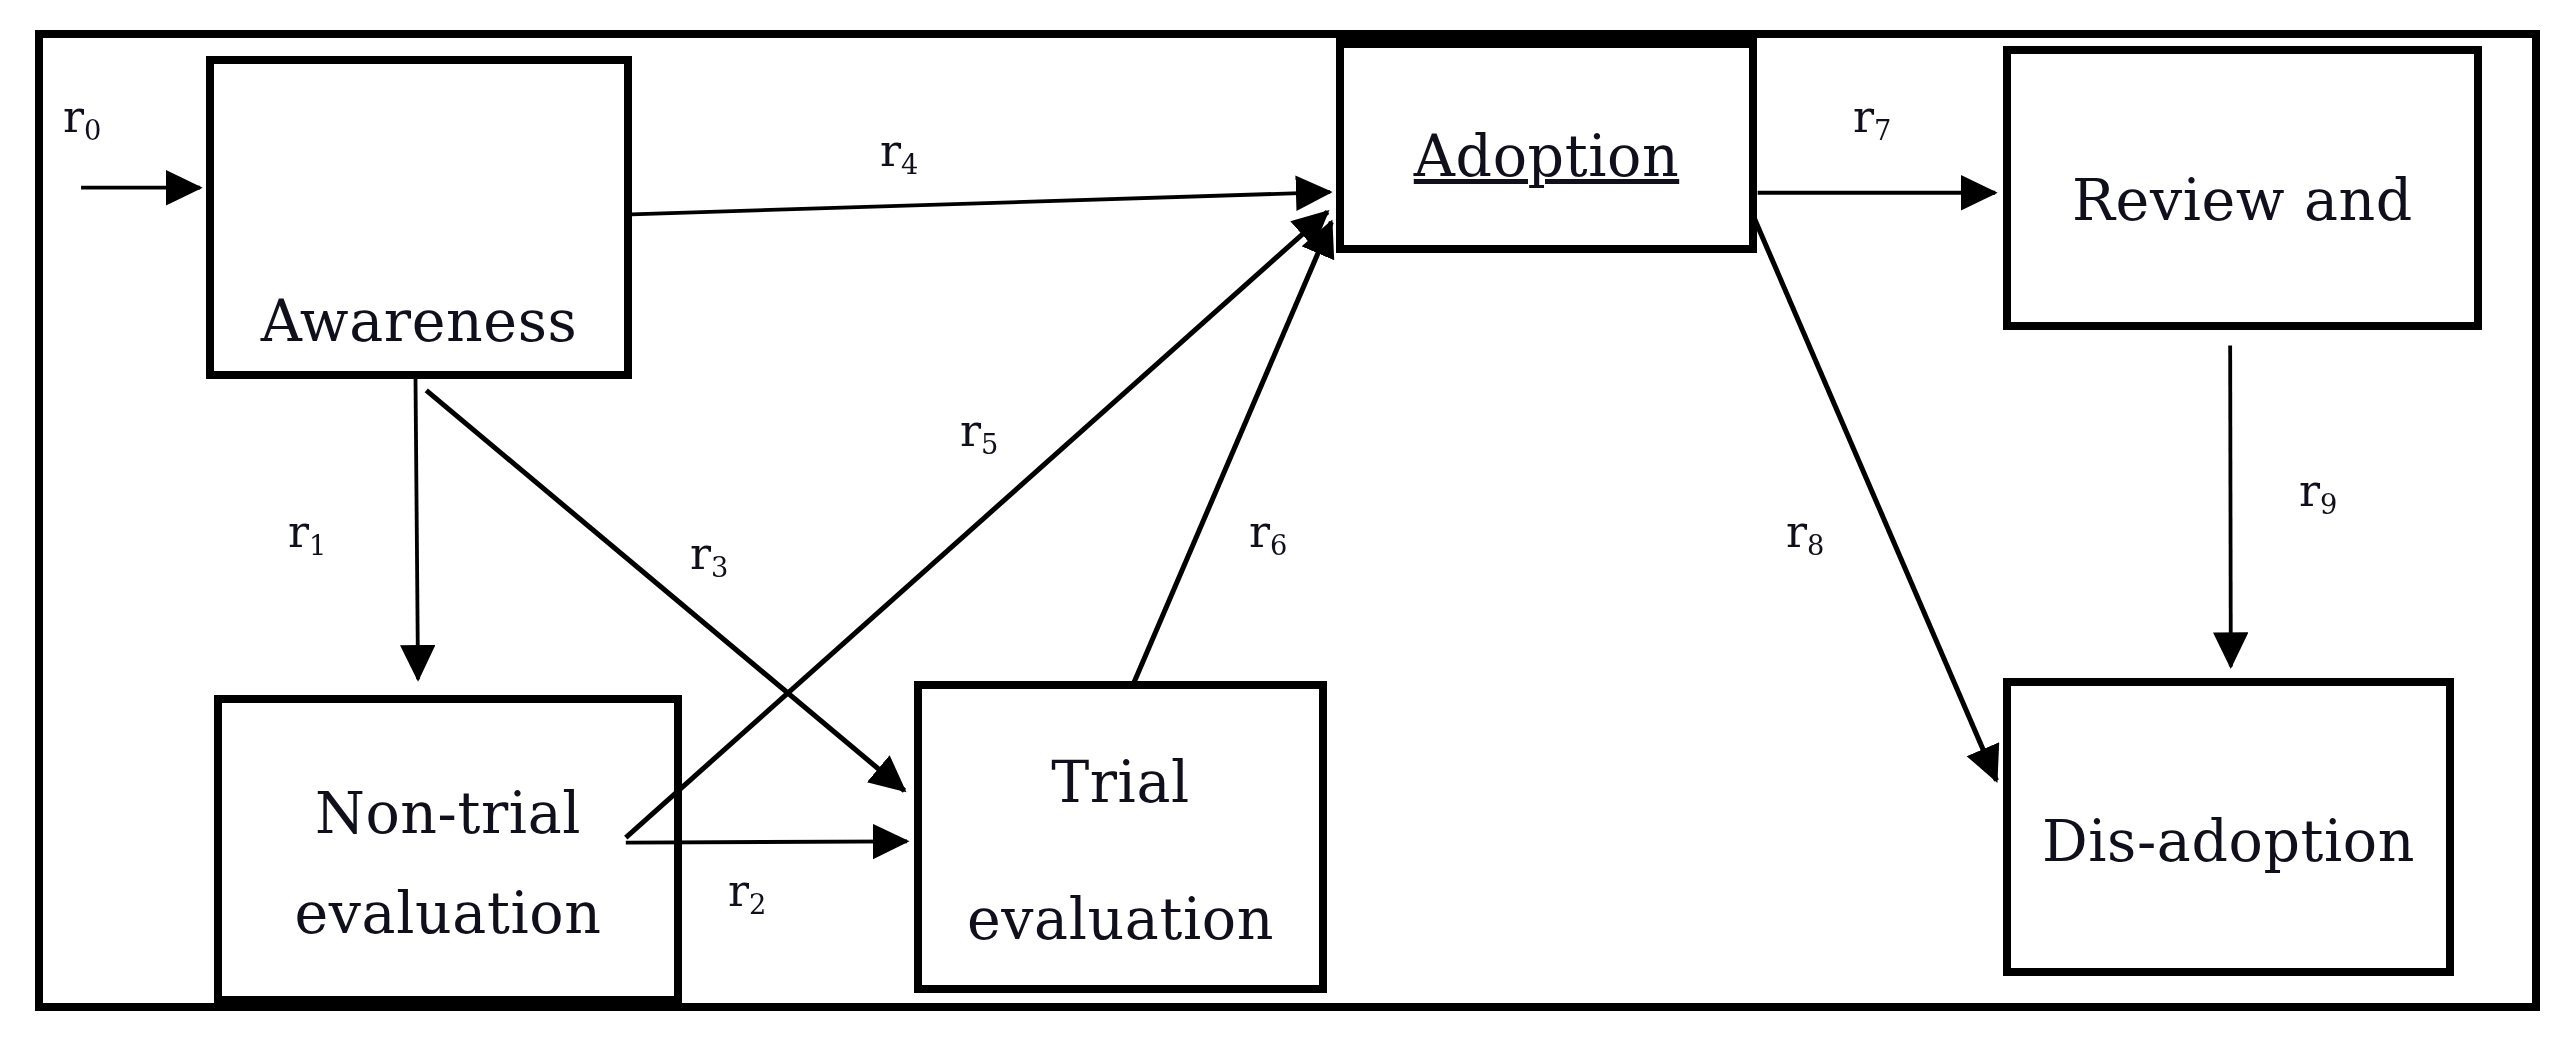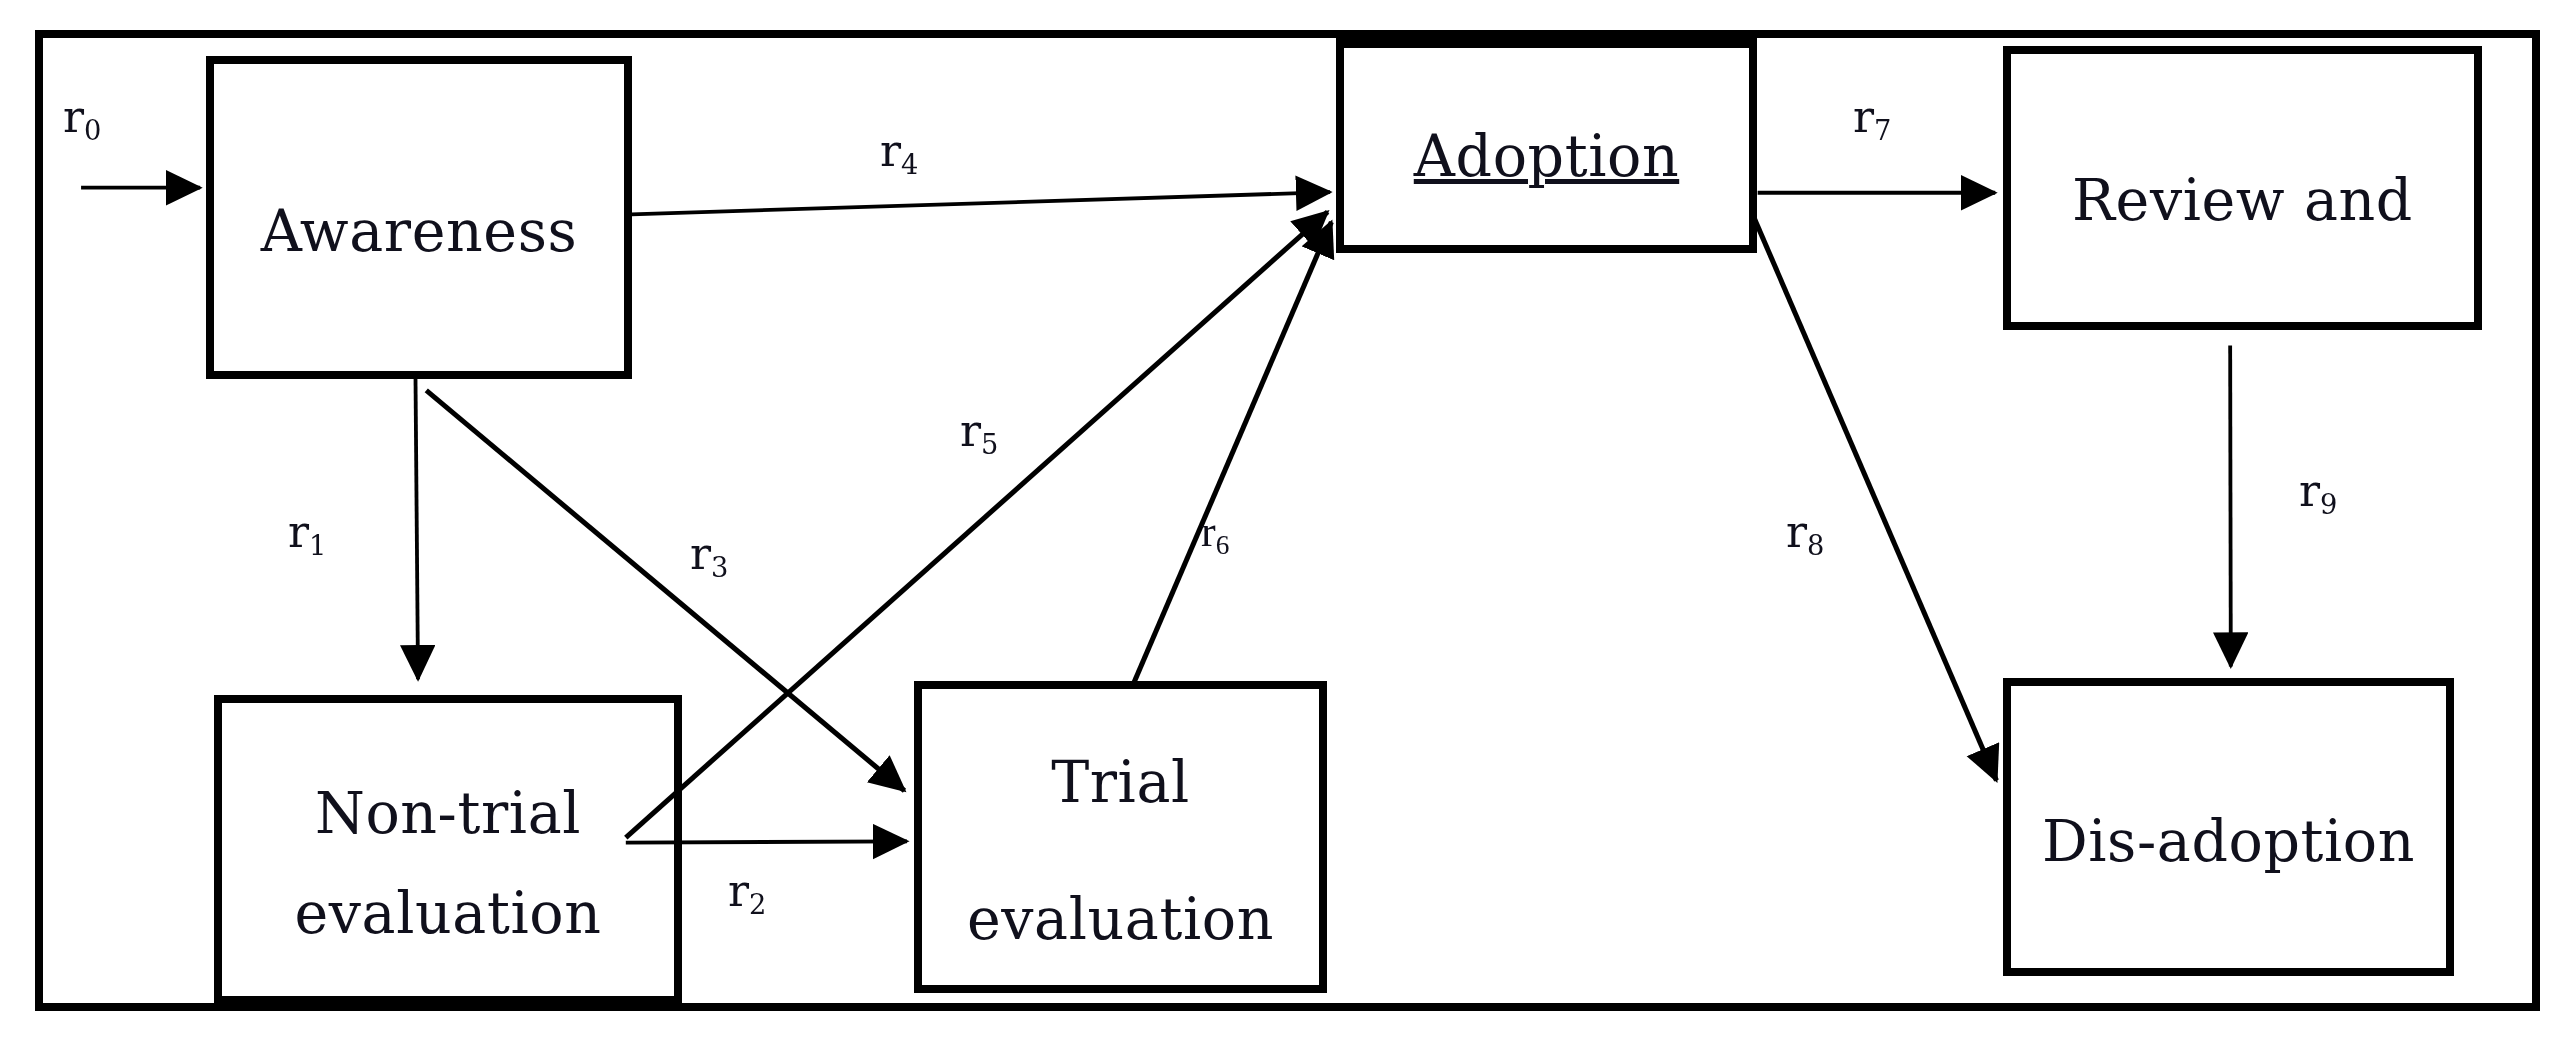--- a/index.html
+++ b/index.html
@@ -56,21 +56,21 @@
     line-height:1;
   }
 </style>
 </head>
 <body>
 
 <div class="stage">
 
   <div class="frame"></div>
 
-  <div class="node" style="left:206px; top:56px; width:426px; height:323px;">
+  <div class="node" style="left:206px; top:56px; width:426px; height:323px;justify-content:flex-end;">
     <span class="node-line">Awareness</span>
   </div>
 
   <div class="node" style="left:214px; top:684px; width:468px; height:309px;margin-top:11px;">
     <span class="node-line">Non-trial</span>
     <span class="node-line">evaluation</span>
   </div>
 
   <div class="node" style="left:914px; top:681px; width:413px; height:312px;gap:37px;">
     <span class="node-line">Trial</span>
@@ -118,21 +118,21 @@
   </span>
   <span class="rlabel" style="left:690px; top:532px;">
     <span>r</span><sub>3</sub>
   </span>
   <span class="rlabel" style="left:880px; top:109px;margin-top:20px;">
     <span>r</span><sub>4</sub>
   </span>
   <span class="rlabel" style="left:960px; top:409px;">
     <span>r</span><sub>5</sub>
   </span>
-  <span class="rlabel" style="left:1201px; top:510px;font-family:Liberation Serif, serif;">
+  <span class="rlabel" style="left:1249px; top:510px;">
     <span>r</span><sub>6</sub>
   </span>
   <span class="rlabel" style="left:1853px; top:95px;">
     <span>r</span><sub>7</sub>
   </span>
   <span class="rlabel" style="left:1786px; top:510px;">
     <span>r</span><sub>8</sub>
   </span>
   <span class="rlabel" style="left:2299px; top:469px;">
     <span>r</span><sub>9</sub>

